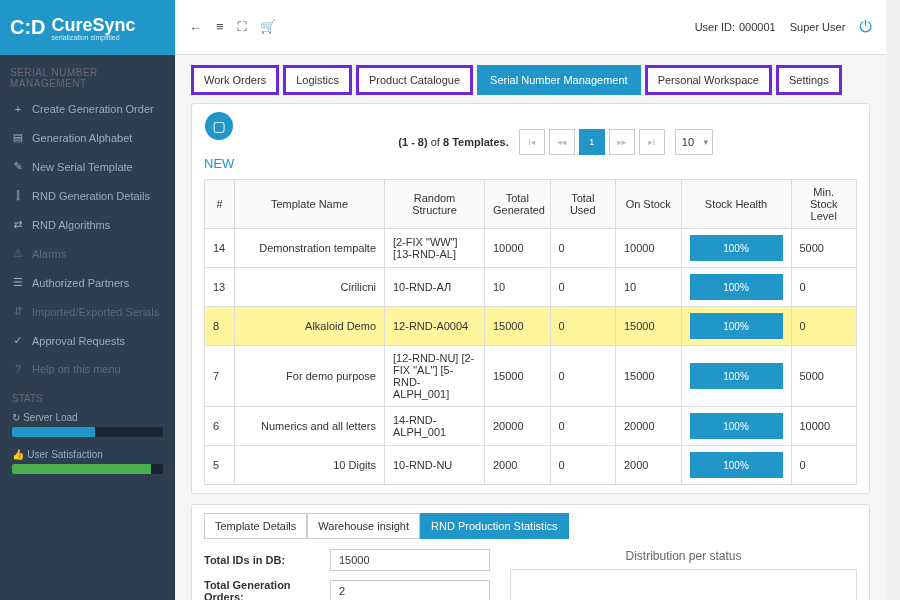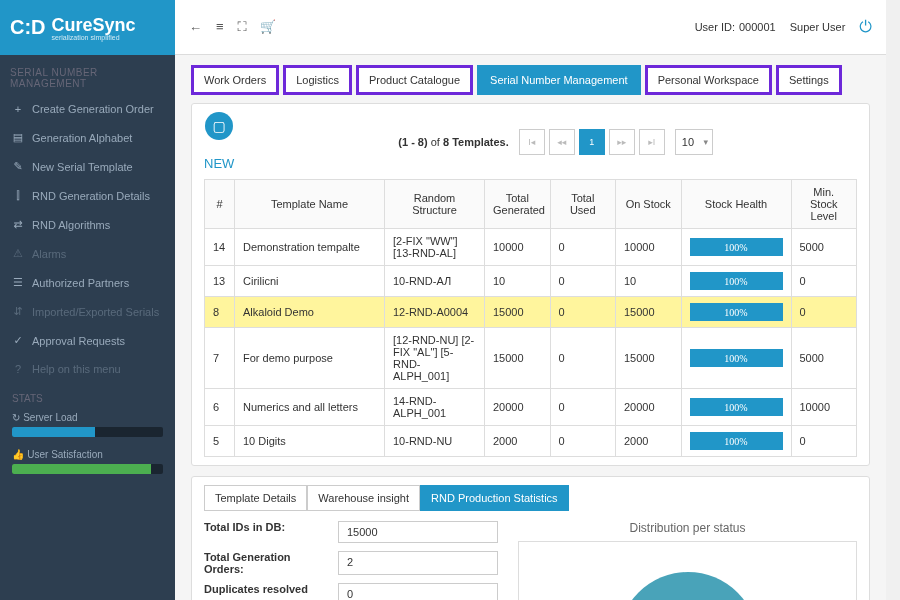--- a/index.html
+++ b/index.html
@@ -40,29 +40,29 @@
 .pager-btns { display: flex; gap: 4px; }
 .pg { width: 26px; height: 26px; border: 1px solid #ccc; background: #fff; display: flex; align-items: center; justify-content: center; cursor: pointer; font-size: 9px; color: #bbb; }
 .pg.active { background: #2196c8; color: #fff; border-color: #2196c8; }
 .pg-select { height: 26px; border: 1px solid #ccc; padding: 0 18px 0 6px; font-size: 11px; cursor: pointer; background: #fff; position: relative; display: flex; align-items: center; }
 .pg-select::after { content: "▾"; position: absolute; right: 4px; color: #888; font-size: 9px; }
 .toolbar-row { display: flex; align-items: center; }
 .toolbar-center { flex: 1; display: flex; justify-content: center; }
 table.grid { width: 100%; border-collapse: collapse; margin-top: 8px; table-layout: fixed; }
 table.grid th, table.grid td { border: 1px solid #ddd; padding: 6px 8px; font-size: 11px; text-align: left; }
 table.grid th { background: #fafafa; text-align: center; font-weight: normal; }
-table.grid td.c { text-align: left; }
+table.grid td.c { text-align: right; }
 tr.hl { background: #fff59d; }
-.health { height: 18px; background: #2196c8; color: #fff; font-size: 10px; display: flex; align-items: center; justify-content: center; font-family: Liberation Serif, serif; }
+.health { height: 26px; background: #2196c8; color: #fff; font-size: 10px; display: flex; align-items: center; justify-content: center; }
 .subtabs { display: flex; gap: 0; margin-bottom: 10px; }
 .subtab { padding: 6px 10px; border: 1px solid #ccc; background: #fff; font-size: 11px; cursor: pointer; }
 .subtab.active { background: #2196c8; color: #fff; border-color: #2196c8; }
 .stats-grid { display: flex; gap: 20px; }
 .stats-col { display: flex; flex-direction: column; gap: 8px; }
-.stat-row { display: flex; gap: 14px; }
+.stat-row { display: flex; align-items: center; gap: 6px; }
 .stat-row label { width: 120px; font-size: 11px; font-weight: bold; }
 .stat-row .val { border: 1px solid #ccc; padding: 4px 8px; width: 160px; font-size: 11px; background: #fff; }
 .chart-col { flex: 1; text-align: center; }
 .chart-title { font-size: 12px; color: #666; margin-bottom: 6px; }
 .chart-box { border: 1px solid #ddd; height: 110px; position: relative; overflow: hidden; }
 .半circle { width: 140px; height: 70px; background: #49a3b9; border-radius: 70px 70px 0 0; margin: 30px auto 0; }
 .scrollbar { width: 14px; background: #f0f0f0; }
 </style>
 </head>
 <body>

